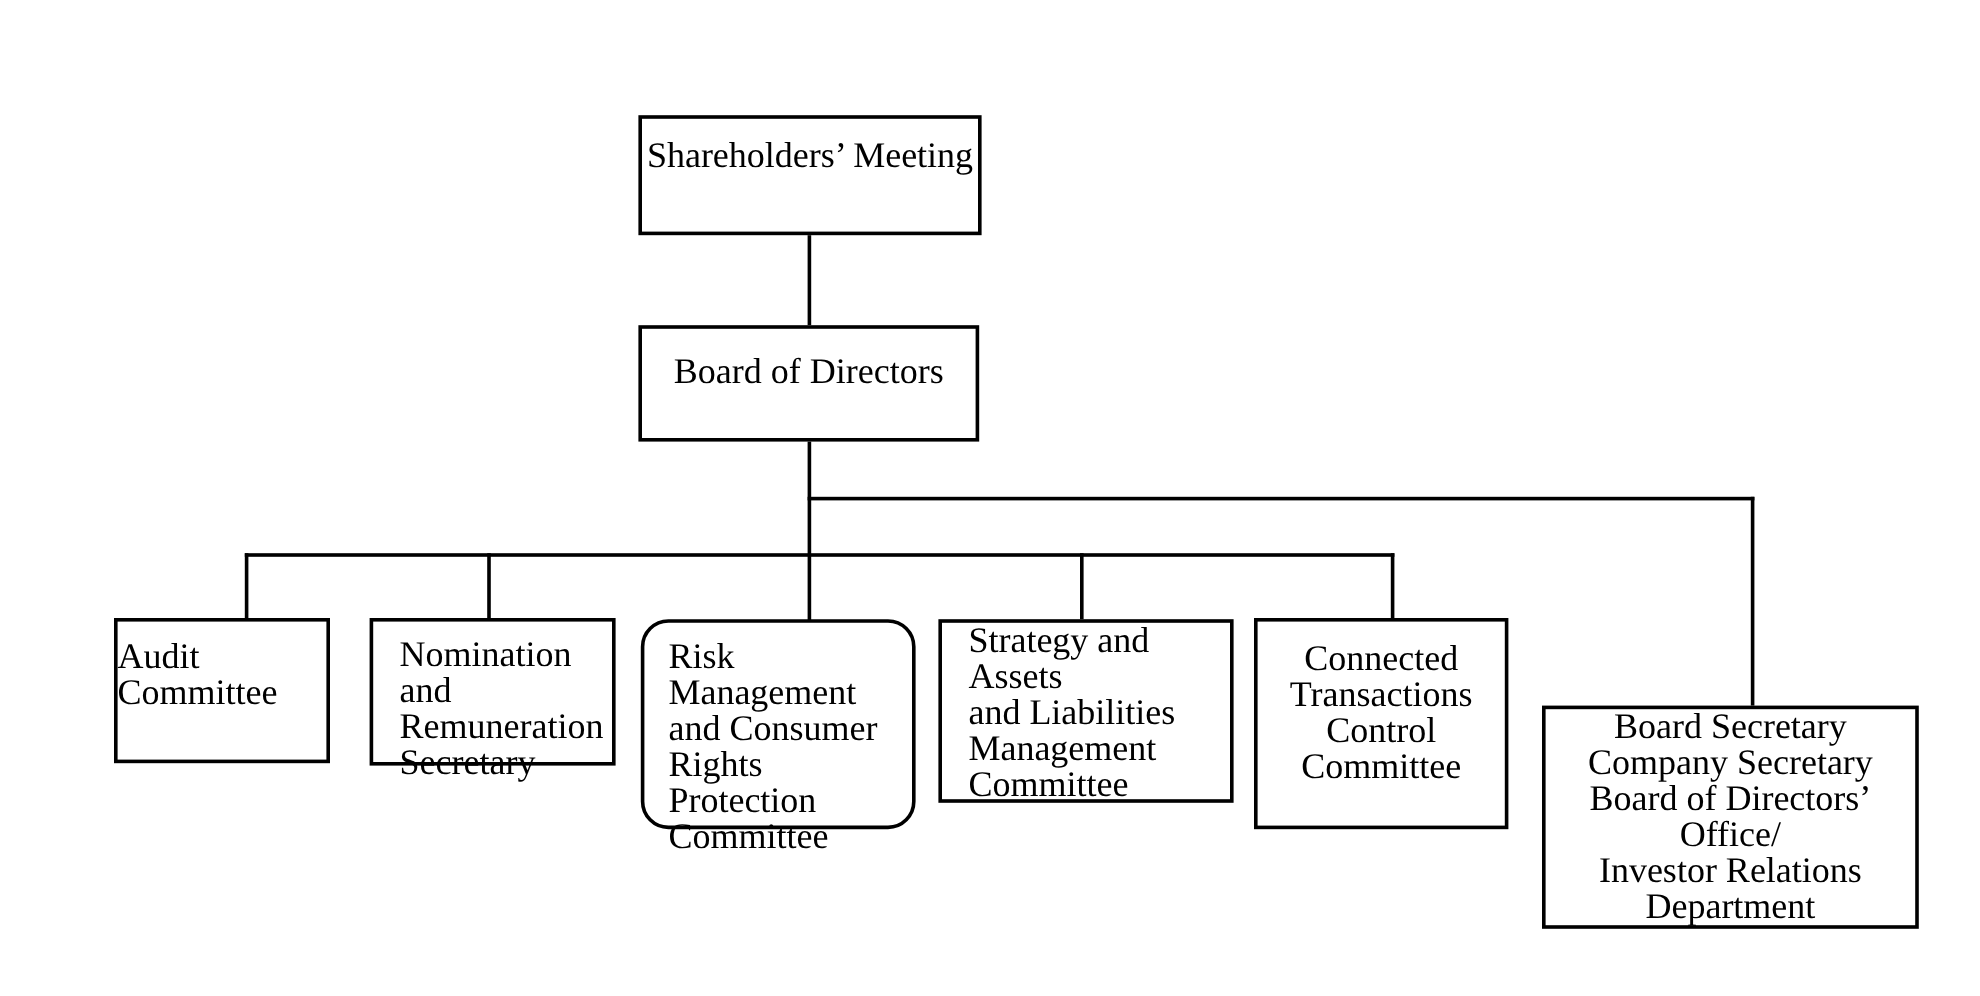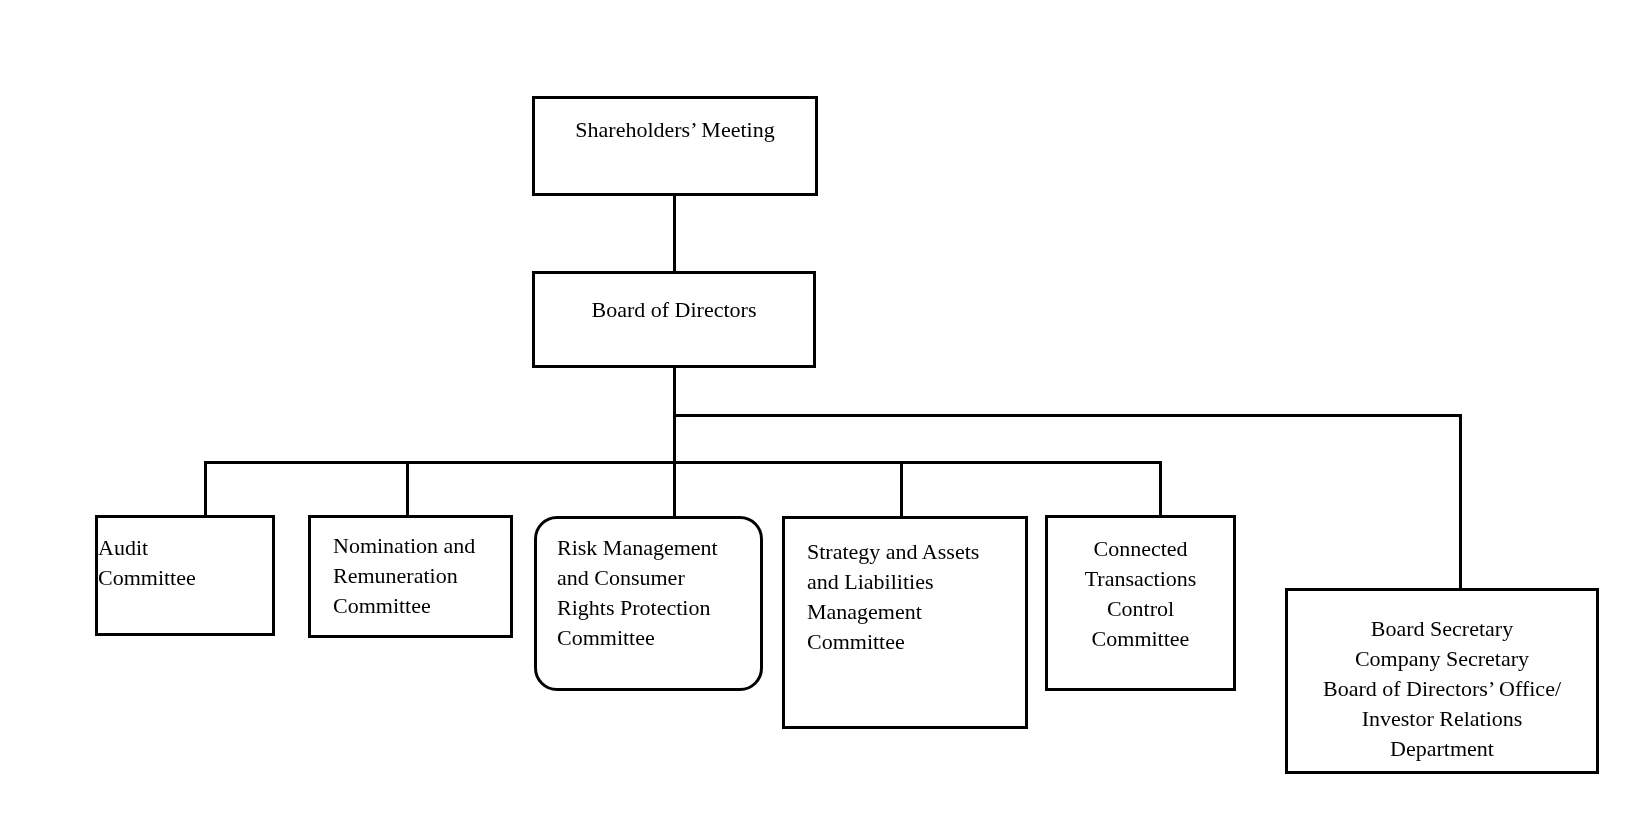--- a/index.html
+++ b/index.html
@@ -14,41 +14,41 @@
     background: #ffffff;
     font-family: "Liberation Serif", "DejaVu Serif", serif;
     color: #000000;
     overflow: hidden;
   }
   .node {
     position: absolute;
     box-sizing: border-box;
     border: 3px solid #000000;
     background: #ffffff;
-    font-size: 22px;
+    font-size: 30px;
     line-height: 30px;
   }
   .node .label {
     display: block;
     white-space: pre-line;
   }
   .conn {
     position: absolute;
     background: #000000;
   }
 
   
   #node-shareholders { left: 532px; top: 96px;  width: 286px; height: 100px; text-align: center; padding-top: 16px; }
   #node-board        { left: 532px; top: 271px; width: 284px; height: 97px;  text-align: center; padding-top: 21px; }
   #node-audit        { left: 95px;  top: 515px; width: 180px; height: 121px; padding-top: 15px; }
   #node-nomination   { left: 308px; top: 515px; width: 205px; height: 123px; text-align: left;   padding: 13px 6px 0 22px; }
   #node-risk         { left: 534px; top: 516px; width: 229px; height: 175px; text-align: left;   padding: 14px 6px 0 20px; border-radius: 23px; }
-  #node-strategy     { left: 782px; top: 516px; width: 246px; height: 213px; text-align: left;   padding: 18px 6px 0 22px; }
-  #node-connected    { left: 1045px; top: 515px; width: 191px; height: 176px; text-align: center; padding-top: 16px; }
-  #node-secretary    { left: 1285px; top: 588px; width: 314px; height: 186px; text-align: center; padding-top: 23px; }
+  #node-strategy     { left: 782px; top: 516px; width: 246px; height: 153px; text-align: left;   padding: 0 6px 0 22px; }
+  #node-connected    { left: 1045px; top: 515px; width: 212px; height: 176px; text-align: center; padding-top: 16px; }
+  #node-secretary    { left: 1285px; top: 588px; width: 314px; height: 186px; text-align: center; padding-top: 0; }
 
   
   #conn-shareholders-board { left: 673px;  top: 195px; width: 3px;   height: 77px;  }  
   #conn-board-drop         { left: 673px;  top: 367px; width: 3px;   height: 150px; }  
   #conn-secretary-h        { left: 673px;  top: 414px; width: 789px; height: 3px;   }  
   #conn-secretary-v        { left: 1459px; top: 414px; width: 3px;   height: 175px; }  
   #conn-bus                { left: 204px;  top: 461px; width: 958px; height: 3px;   }  
   #conn-stub-audit         { left: 204px;  top: 461px; width: 3px;   height: 55px;  }
   #conn-stub-nomination    { left: 406px;  top: 461px; width: 3px;   height: 55px;  }
   #conn-stub-strategy      { left: 900px;  top: 461px; width: 3px;   height: 56px;  }
@@ -78,21 +78,21 @@
   </div>
 
   <div class="node" id="node-audit">
     <span class="label">Audit
 Committee</span>
   </div>
 
   <div class="node" id="node-nomination">
     <span class="label">Nomination and
 Remuneration
-Committee</span>
+Secretary</span>
   </div>
 
   <div class="node" id="node-risk">
     <span class="label">Risk Management
 and Consumer
 Rights Protection
 Committee</span>
   </div>
 
   <div class="node" id="node-strategy">

